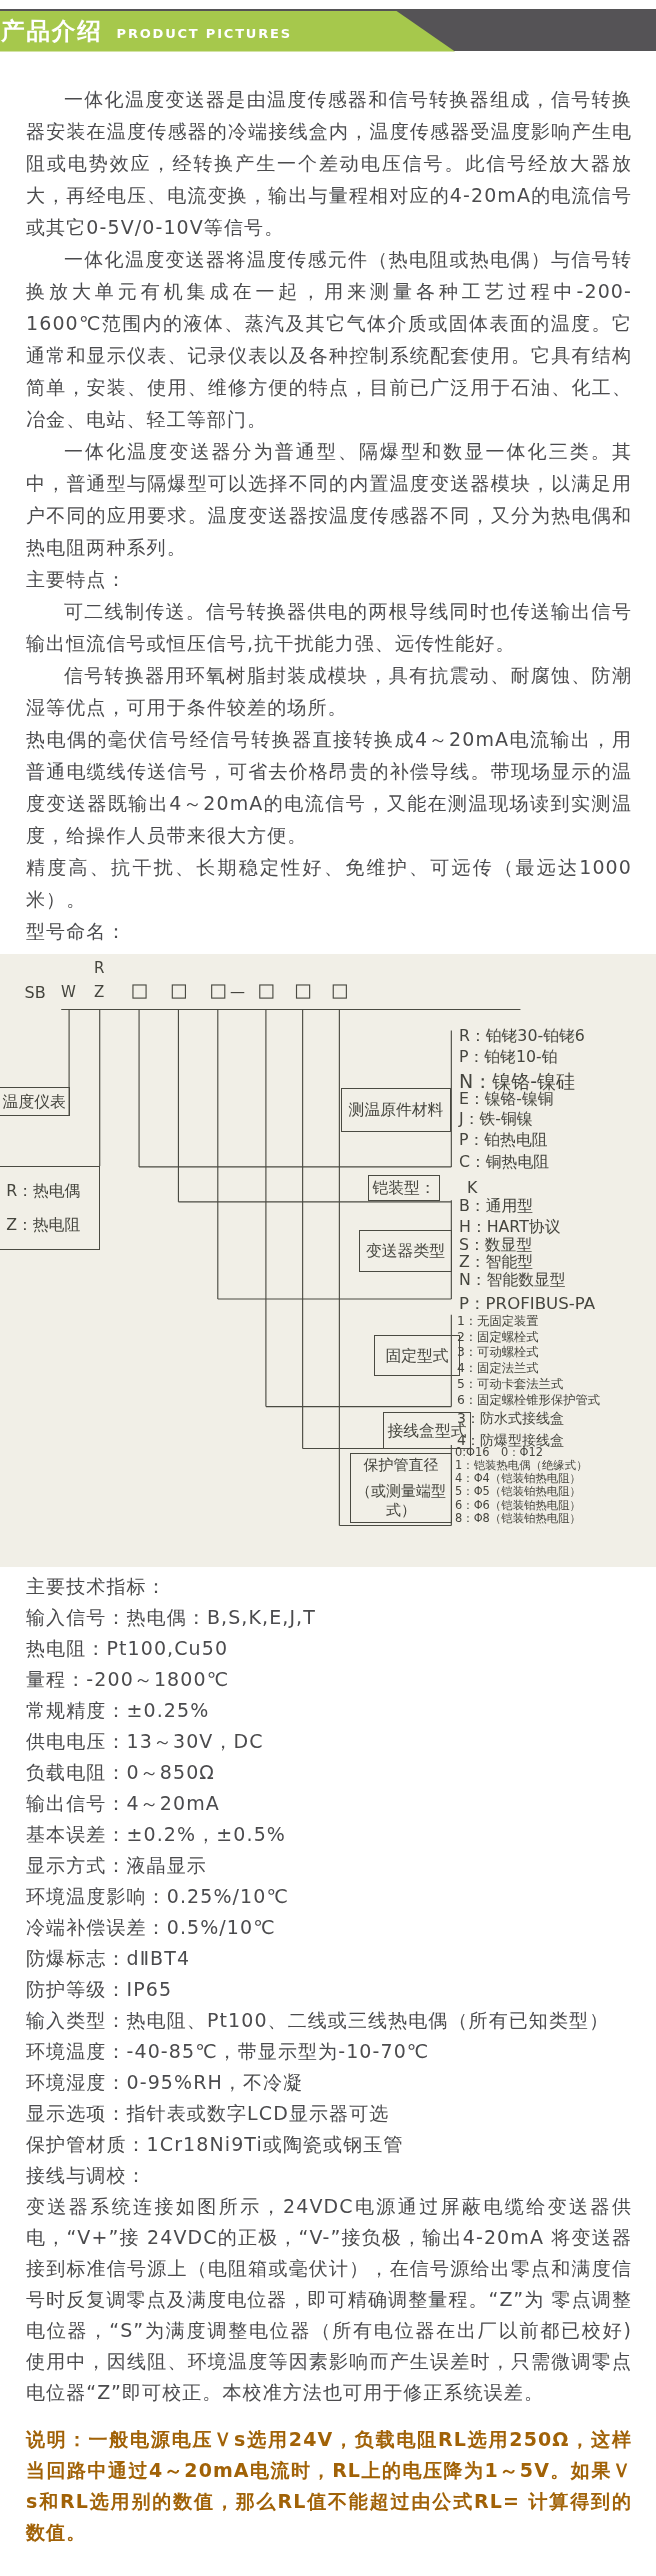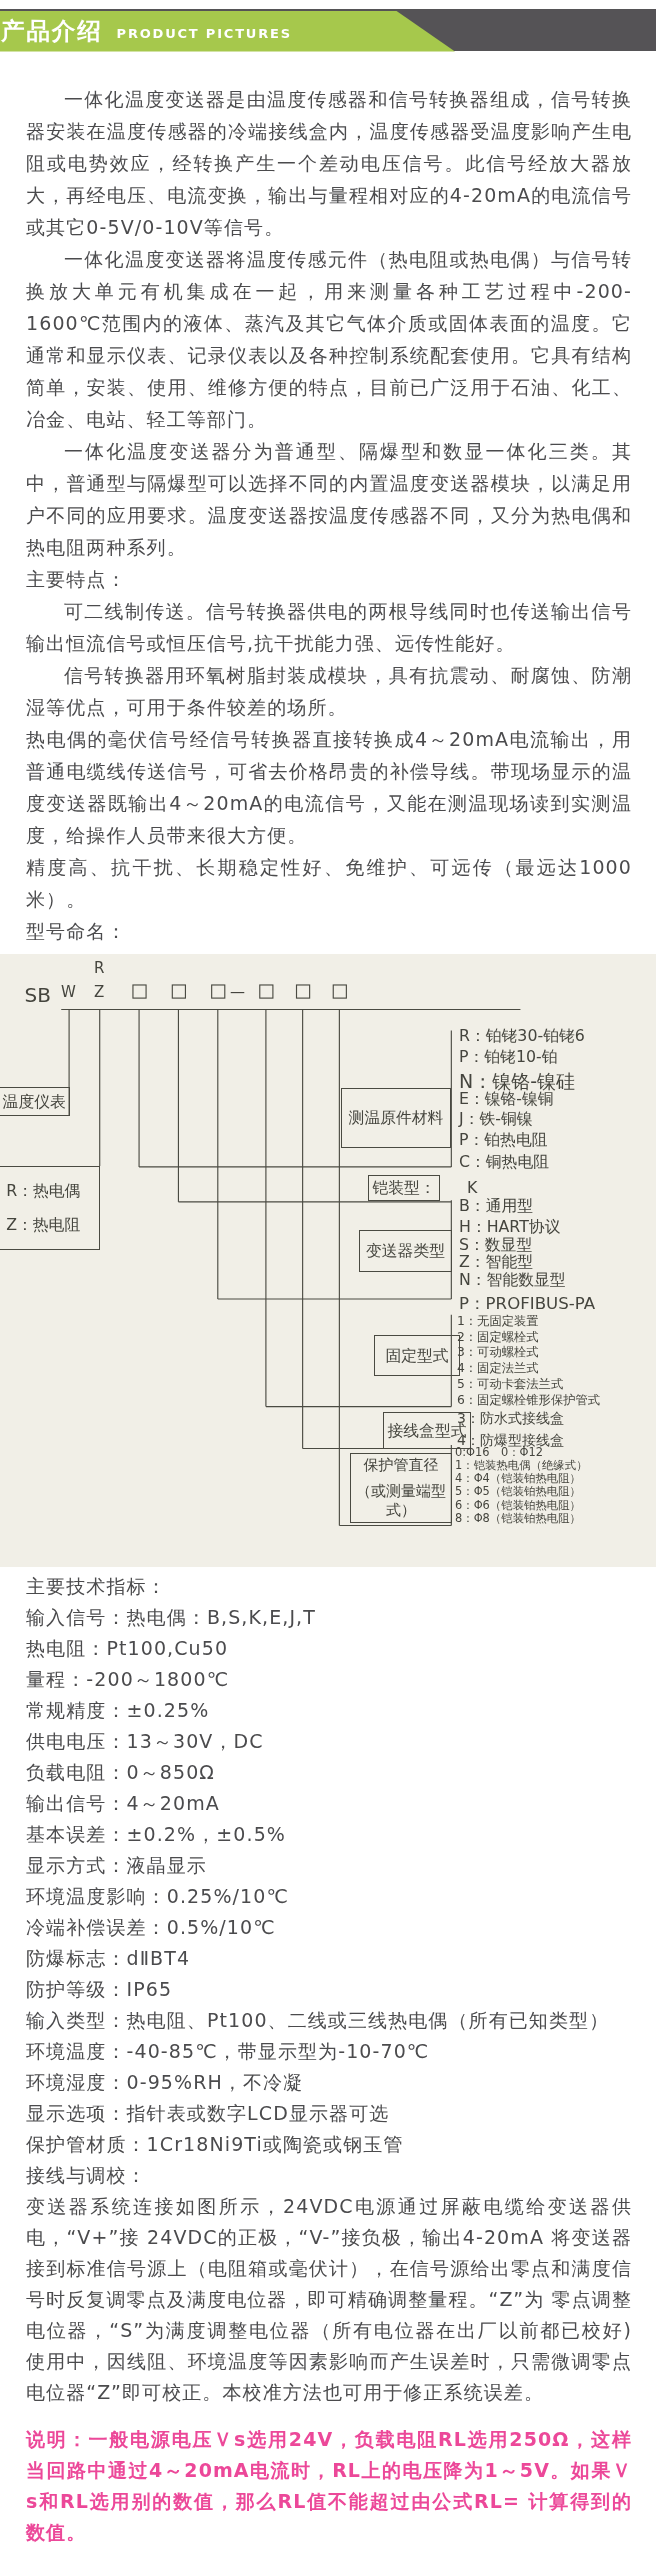--- a/index.html
+++ b/index.html
@@ -15,21 +15,21 @@
   .para{margin:0;}
   .indent{text-indent:2em;}
   .diagram{position:absolute;left:0;top:954px;width:656px;height:613px;background:#f1efe7;}
   .diagram svg{position:absolute;left:0;top:0;}
   .dg{position:absolute;white-space:nowrap;color:#45453e;}
   .dg-box{position:absolute;border:1.1px solid #4a4a42;display:flex;align-items:center;justify-content:center;
           color:#45453e;text-align:center;box-sizing:border-box;background:transparent;line-height:1.25;}
   .specs{position:absolute;left:26px;top:1571px;width:606px;font-size:19px;line-height:31px;letter-spacing:1.1px;text-align:justify;}
   .spec-line{display:block;}
   .wiring{margin:0;}
-  .note{margin:15.8px 0 0 0;font-weight:bold;color:#ec4899;}
+  .note{margin:15.8px 0 0 0;font-weight:bold;color:#a16207;}
 </style>
 </head>
 <body>
 
 <div class="page">
 
   <div class="topbar"></div>
   <div class="banner">
     <span class="banner-cn">产品介绍</span>
     <span class="banner-en">PRODUCT  PICTURES</span>
@@ -77,34 +77,34 @@
         <line x1="388" y1="653" x2="516" y2="653"></line>
 
         <line x1="516" y1="87" x2="516" y2="243"></line>
         <line x1="516" y1="281" x2="516" y2="394"></line>
         <line x1="516" y1="412" x2="516" y2="517"></line>
         <line x1="516" y1="561" x2="516" y2="653"></line>
       </g>
     </svg>
 
     <span class="dg" style="left:94px;top:5.3px;font-size:15px;">R</span>
-    <span class="dg" style="left:24.5px;top:29px;font-size:20px;">SB</span>
+    <span class="dg" style="left:24.5px;top:29px;font-size:16px;">SB</span>
     <span class="dg" style="left:61px;top:29px;font-size:15px;">W</span>
     <span class="dg" style="left:94px;top:29px;font-size:15px;">Z</span>
     <span class="dg" style="left:230px;top:29px;font-size:15px;">—</span>
 
     <div class="dg-box" style="left:-1.8px;top:133px;width:72px;height:29px;font-size:15.8px;">
       <span>温度仪表</span>
     </div>
     <div class="dg-box" style="left:-1.8px;top:212px;width:102px;height:84px;font-size:15.8px;flex-direction:column;justify-content:space-evenly;align-items:flex-start;padding-left:7px;">
       <span>R：热电偶</span>
       <span>Z：热电阻</span>
     </div>
 
-    <div class="dg-box" style="left:341px;top:134px;width:110px;height:60px;font-size:15.8px;">
+    <div class="dg-box" style="left:341px;top:134px;width:110px;height:44px;font-size:15.8px;">
       <span>测温原件材料</span>
     </div>
     <span class="dg" style="left:459px;top:72px;font-size:15.8px;">R：铂铑30-铂铑6</span>
     <span class="dg" style="left:459px;top:93px;font-size:15.8px;">P：铂铑10-铂</span>
     <span class="dg" style="left:459px;top:115px;font-size:19px;">N：镍铬-镍硅</span>
     <span class="dg" style="left:459px;top:135px;font-size:15.8px;">E：镍铬-镍铜</span>
     <span class="dg" style="left:459px;top:155px;font-size:15.8px;">J：铁-铜镍</span>
     <span class="dg" style="left:459px;top:176px;font-size:15.8px;">P：铂热电阻</span>
     <span class="dg" style="left:459px;top:198px;font-size:15.8px;">C：铜热电阻</span>
 

